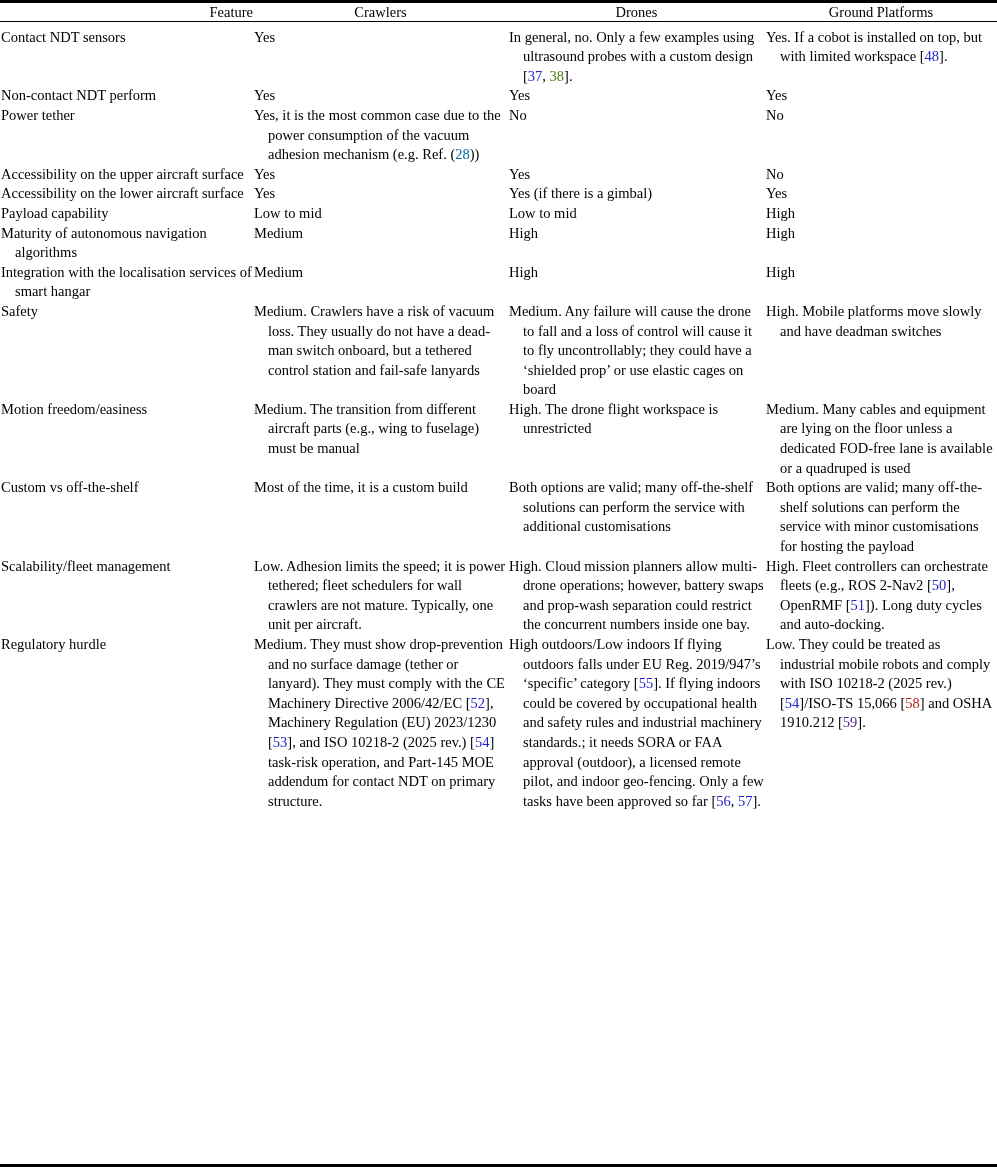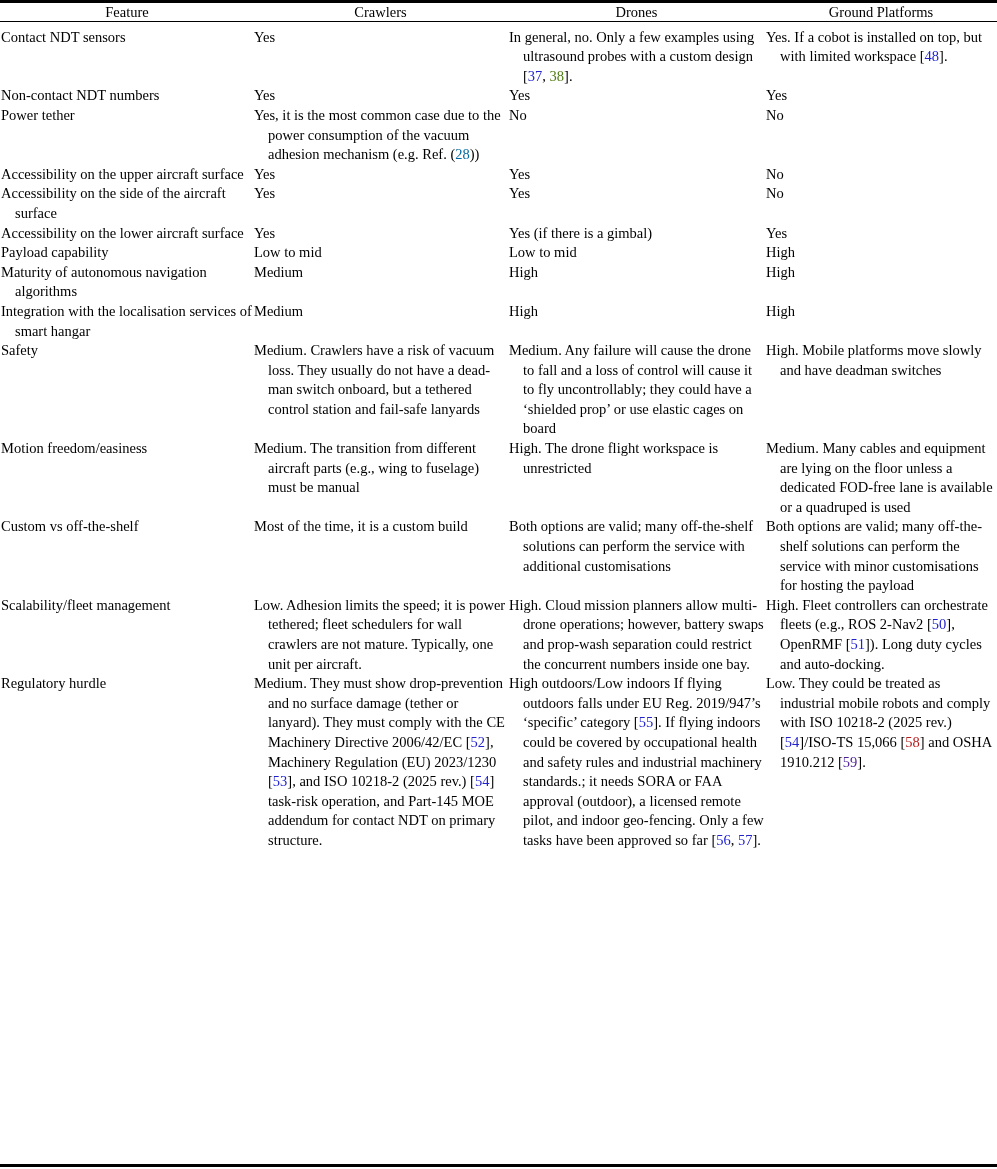--- a/index.html
+++ b/index.html
@@ -44,21 +44,21 @@
   table.cmp col.c2 { width: 255px; }
   table.cmp col.c3 { width: 257px; }
   table.cmp col.c4 { width: 232px; }
 
   thead th {
     padding: 0 0 2px 0;
     font-weight: normal;
     vertical-align: bottom;
     height: 18px;
   }
-  th.h-feature { text-align: center; padding-left: 1px; }
+  th.h-feature { text-align: right; padding-left: 1px; }
   th.h-center  { text-align: center; font-family: Liberation Serif, serif; }
 
   tbody td {
     vertical-align: top;
     padding: 0;
     text-indent: -14px;
     padding-left: 15px;
     text-align: left;
   }
   tbody tr td.col-feature { padding-left: 15px; margin-left: 29px; }
@@ -91,39 +91,33 @@
       </tr>
     </thead>
     <tbody id="table-body">
         <tr>
           <td class="col-feature">Contact NDT sensors</td>
           <td class="col-crawlers">Yes</td>
           <td class="col-drones">In general, no. Only a few examples using ultrasound probes with a custom design [<span class="cite" style="color:#2222cc">37</span>, <span class="cite" style="color:#4d7c0f">38</span>].</td>
           <td class="col-ground">Yes. If a cobot is installed on top, but with limited workspace [<span class="cite" style="color:#2222cc">48</span>].</td>
         </tr>
         <tr>
-          <td class="col-feature">Non-contact NDT numbers</td>
+          <td class="col-feature">Non-contact NDT perform</td>
           <td class="col-crawlers">Yes</td>
           <td class="col-drones">Yes</td>
           <td class="col-ground">Yes</td>
         </tr>
         <tr>
           <td class="col-feature">Power tether</td>
           <td class="col-crawlers">Yes, it is the most common case due to the power consumption of the vacuum adhesion mechanism (e.g. Ref. (<span class="cite" style="color:#0369a1">28</span>))</td>
           <td class="col-drones">No</td>
           <td class="col-ground">No</td>
         </tr>
         <tr>
           <td class="col-feature">Accessibility on the upper aircraft surface</td>
-          <td class="col-crawlers">Yes</td>
-          <td class="col-drones">Yes</td>
-          <td class="col-ground">No</td>
-        </tr>
-        <tr>
-          <td class="col-feature">Accessibility on the side of the aircraft surface</td>
           <td class="col-crawlers">Yes</td>
           <td class="col-drones">Yes</td>
           <td class="col-ground">No</td>
         </tr>
         <tr>
           <td class="col-feature">Accessibility on the lower aircraft surface</td>
           <td class="col-crawlers">Yes</td>
           <td class="col-drones">Yes (if there is a gimbal)</td>
           <td class="col-ground">Yes</td>
         </tr>

